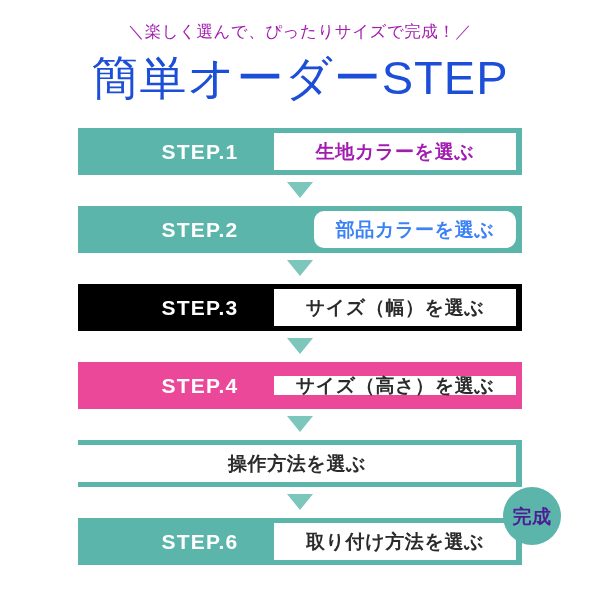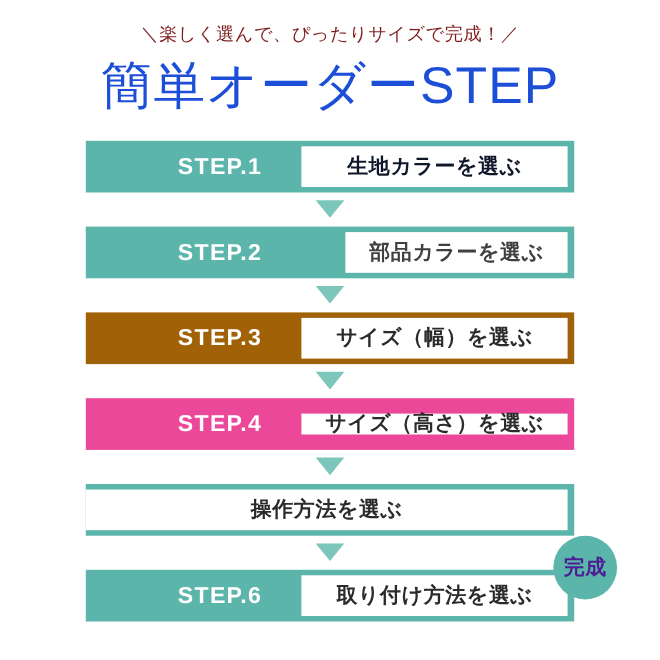--- a/index.html
+++ b/index.html
@@ -27,21 +27,21 @@
     position: absolute;
     top: 0;
     left: 0;
     width: 600px;
     text-align: center;
   }
   .subtitle {
     margin-top: 23px;
     font-size: 16.5px;
     letter-spacing: 0.5px;
-    color: #7f1d1d;
+    color: #a21caf;
     font-weight: 500;
     white-space: nowrap;
     line-height: 1;
   }
   .title {
     margin-top: 13px;
     font-size: 47px;
     letter-spacing: 1px;
     color: #3a3a3a;
     font-weight: 300;
@@ -140,35 +140,35 @@
 
   <div class="header">
     <div class="subtitle">＼楽しく選んで、ぴったりサイズで完成！／</div>
     <div class="title" style="color: #1d4ed8;">簡単オーダーSTEP</div>
   </div>
 
   <div class="steps">
 
     <div class="step-row" style="background: rgb(92, 181, 170);">
       <div class="step-label">STEP.1</div>
-      <div class="step-box" style="color: #0f172a;">生地カラーを選ぶ</div>
+      <div class="step-box" style="color: #a21caf;">生地カラーを選ぶ</div>
     </div>
     <div class="arrow-gap">
       <div class="arrow" style="border-top-color: rgb(124, 198, 188);"></div>
     </div>
 
     <div class="step-row" style="background: rgb(92, 181, 170); gap: 40px;">
       <div class="step-label">STEP.2</div>
-      <div class="step-box" style="color: #404040;">部品カラーを選ぶ</div>
+      <div class="step-box" style="color: #3b82f6; border-radius: 10px;">部品カラーを選ぶ</div>
     </div>
     <div class="arrow-gap">
       <div class="arrow" style="border-top-color: rgb(124, 198, 188);"></div>
     </div>
 
-    <div class="step-row" style="background: #a16207;">
+    <div class="step-row" style="background: #000000;">
       <div class="step-label">STEP.3</div>
       <div class="step-box" style="color: rgb(43, 43, 43);">サイズ（幅）を選ぶ</div>
     </div>
     <div class="arrow-gap">
       <div class="arrow" style="border-top-color: rgb(124, 198, 188);"></div>
     </div>
 
     <div class="step-row" style="background: #ec4899; align-items: center;">
       <div class="step-label">STEP.4</div>
       <div class="step-box" style="color: rgb(43, 43, 43);">サイズ（高さ）を選ぶ</div>

